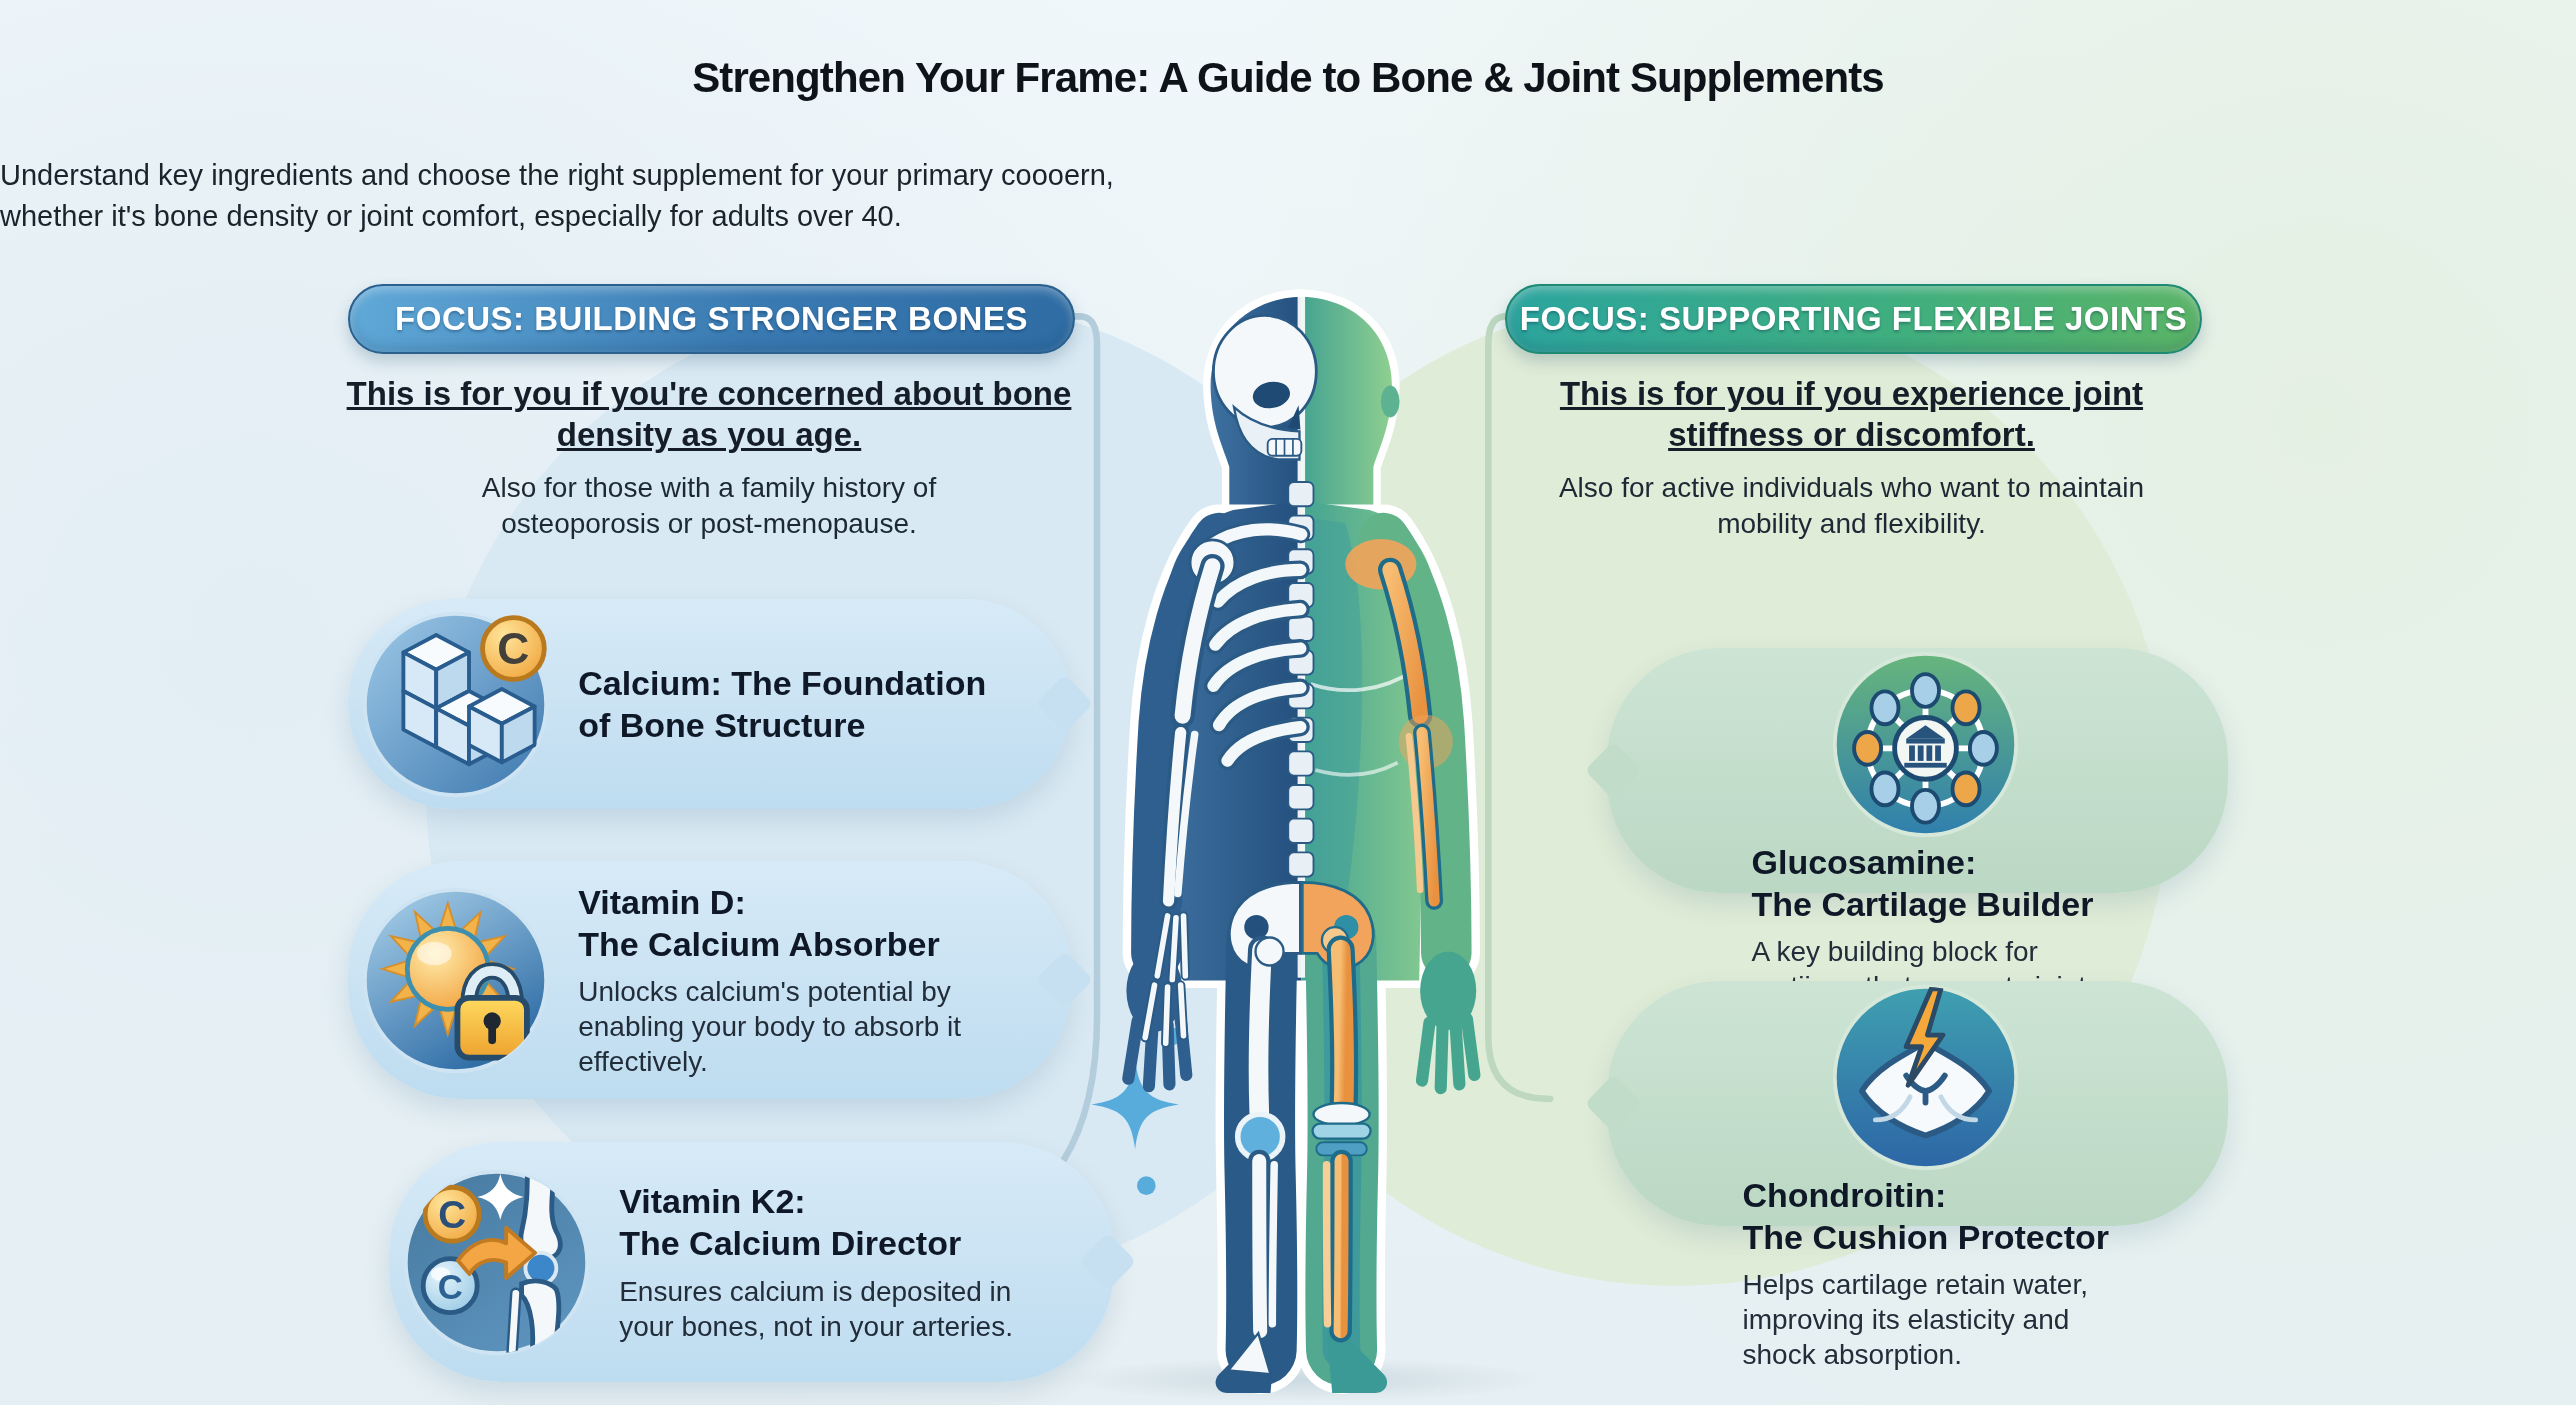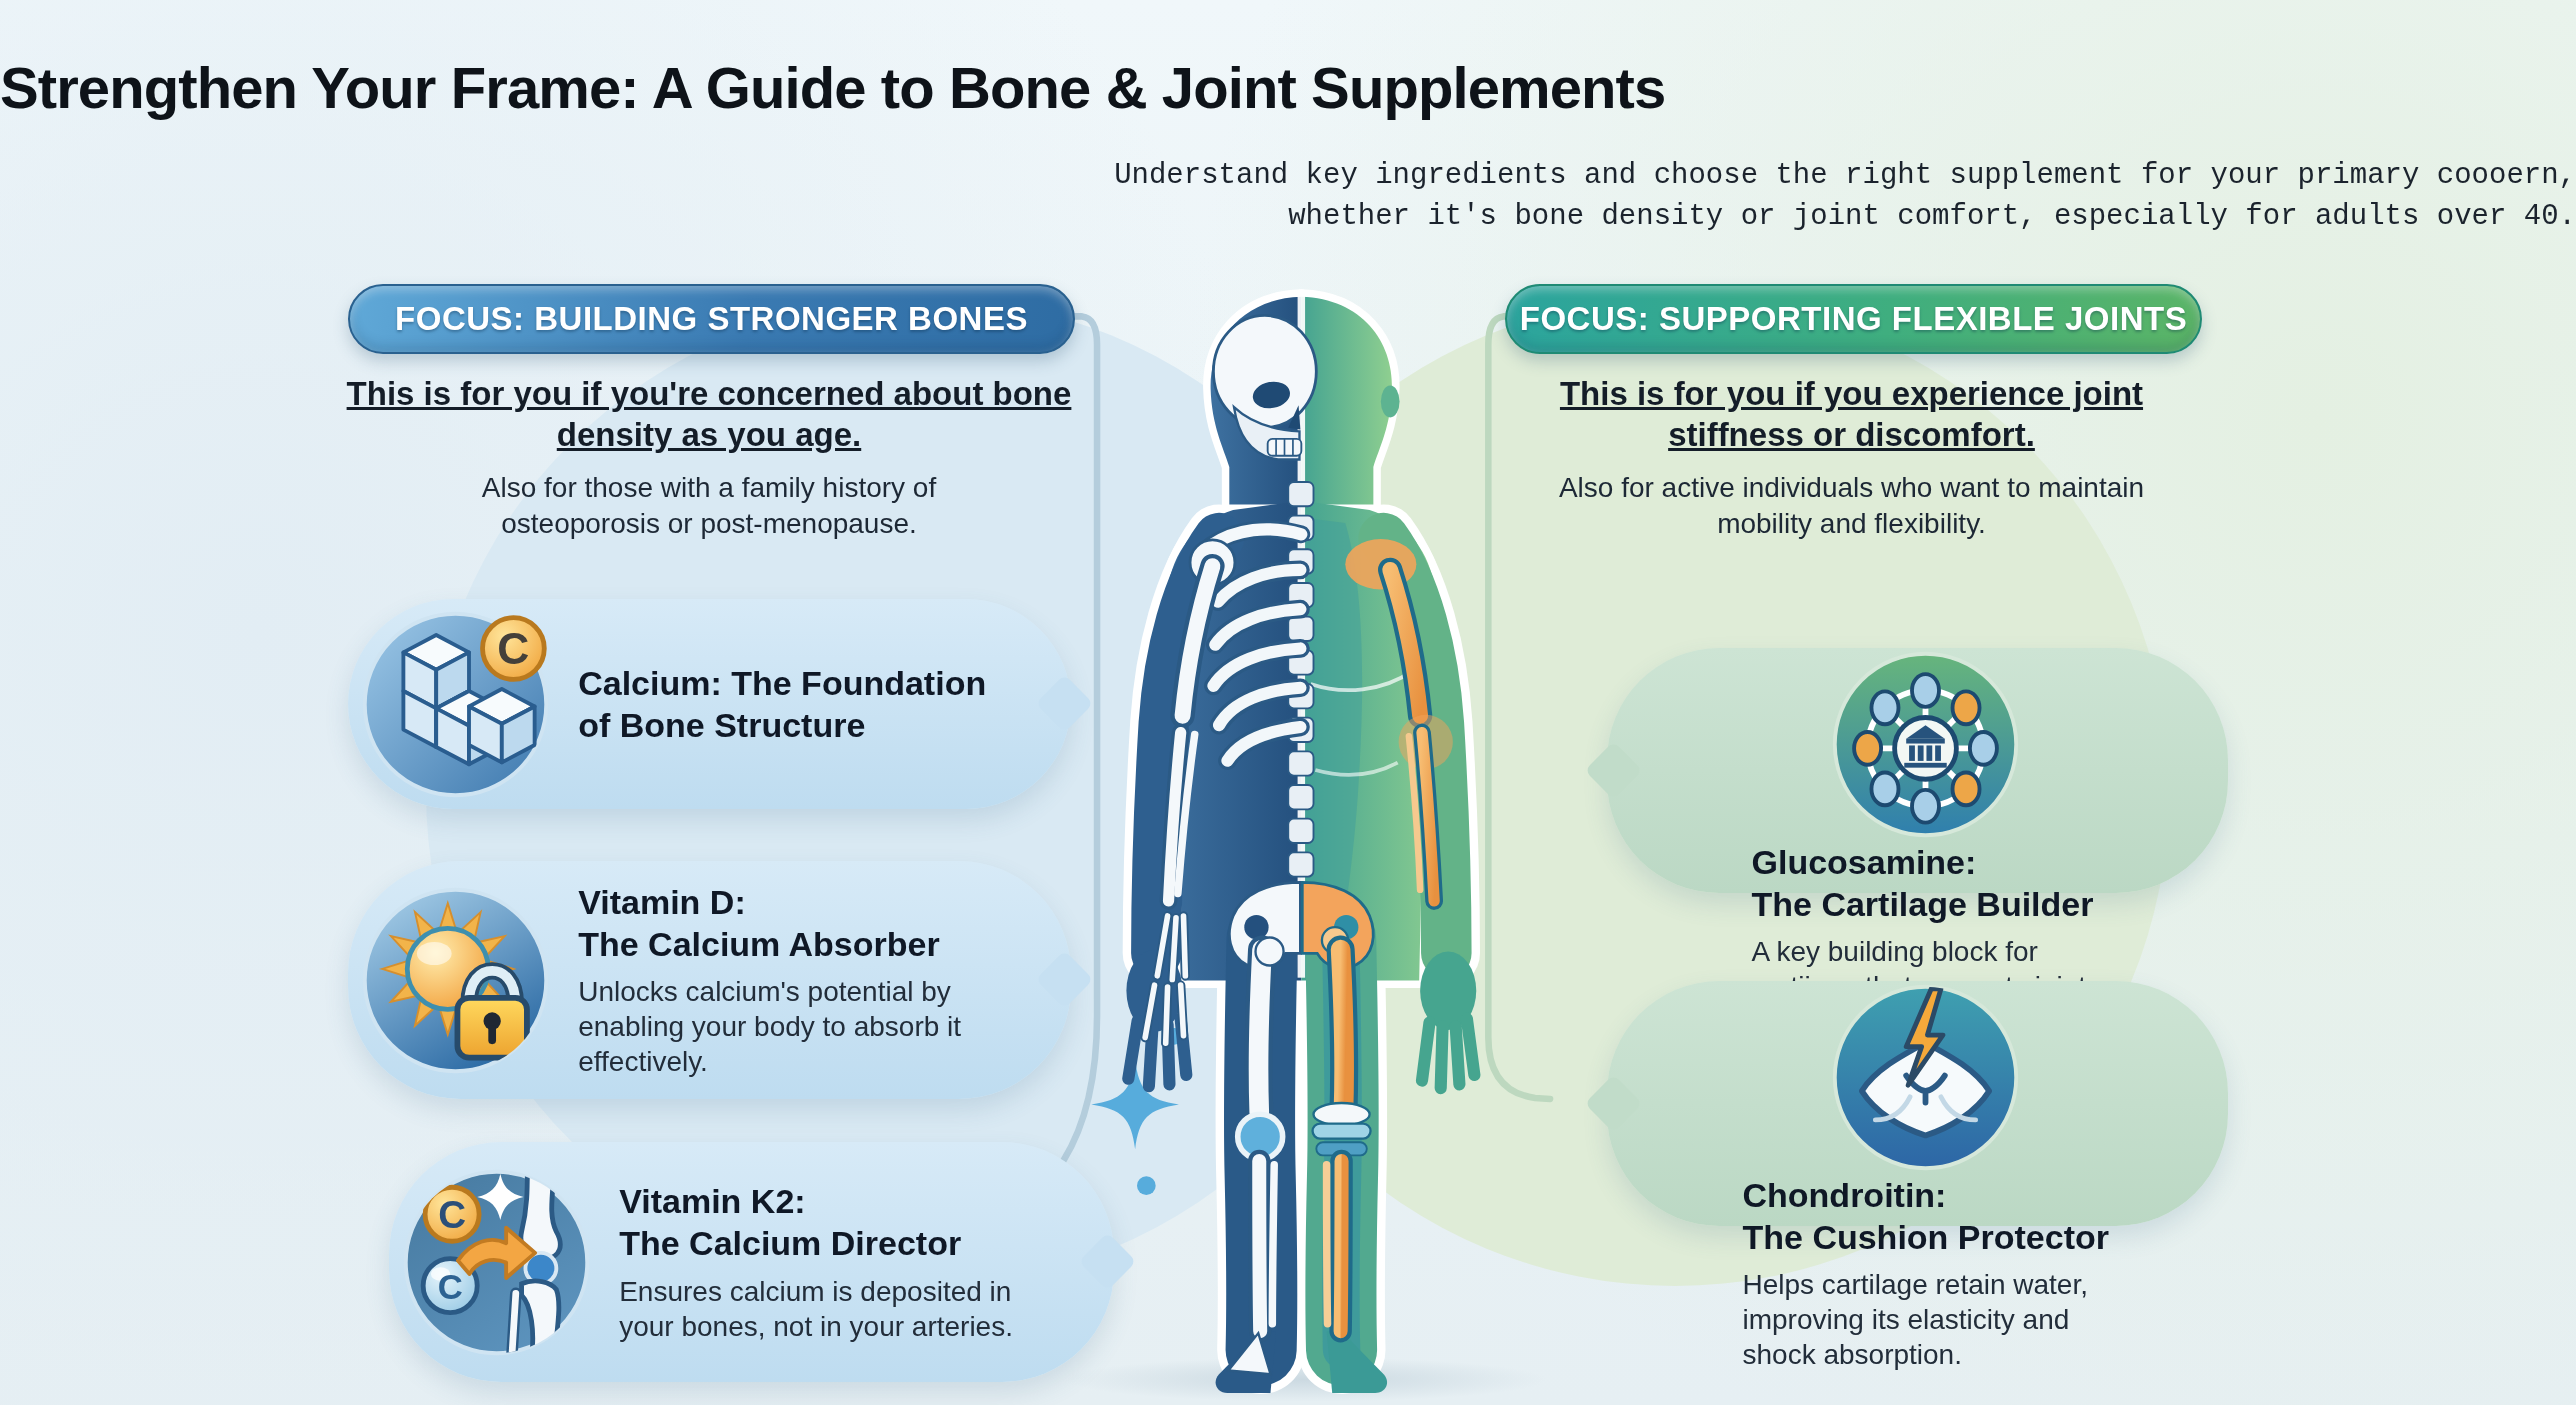--- a/index.html
+++ b/index.html
@@ -7,23 +7,23 @@
     font-family:"Liberation Sans",sans-serif;
     background:
       radial-gradient(circle at 10% 45%, #e2edf4 0%, rgba(226,237,244,0) 42%),
       radial-gradient(circle at 90% 30%, #e4f0e2 0%, rgba(228,240,226,0) 45%),
       linear-gradient(180deg,#f0f7fa 0%,#e9f2f5 60%,#e6eff3 100%);}
   .abs{position:absolute;}
   .bg-circle{position:absolute;border-radius:50%;}
   #bg-circle-left{left:426px;top:298px;width:992px;height:988px;background:#d9e9f3;}
   #bg-circle-right{left:1181px;top:298px;width:988px;height:988px;background:#dfecd7;}
 
-  #page-title{left:0;top:54px;width:100%;font-size:58px;font-weight:800;
+  #page-title{left:0;top:54px;width:100%;text-align:center;font-size:42px;font-weight:800;
     color:#0e1319;letter-spacing:-0.9px;}
-  #page-subtitle{left:0;top:155px;width:100%;text-align:right;font-size:29px;color:#1b232d;line-height:41px;font-family:Liberation Mono, monospace;}
+  #page-subtitle{left:0;top:155px;width:100%;text-align:left;font-size:29px;color:#1b232d;line-height:41px;}
 
   .banner{position:absolute;height:66px;border-radius:36px;display:flex;align-items:center;justify-content:center;
     color:#ffffff;font-weight:700;font-size:33px;letter-spacing:0.5px;
     box-shadow:0 7.5px 15px rgba(50,90,120,.25), inset 0 3.7px 9.4px rgba(255,255,255,.35), inset 0 -5.6px 11.2px rgba(0,40,70,.18);
     text-shadow:0 1.9px 2.8px rgba(10,40,70,.35);}
   #banner-bones{left:348px;top:284px;width:723px;background:linear-gradient(100deg,#60a9d8 0%,#3a7ab2 55%,#2e6ca3 100%);
     border:2.8px solid #2a618f;}
   #banner-joints{left:1505px;top:284px;width:693px;background:linear-gradient(100deg,#2ba49e 0%,#3fae7f 55%,#5bb466 100%);
     border:2.8px solid #1f8a74;}
 

